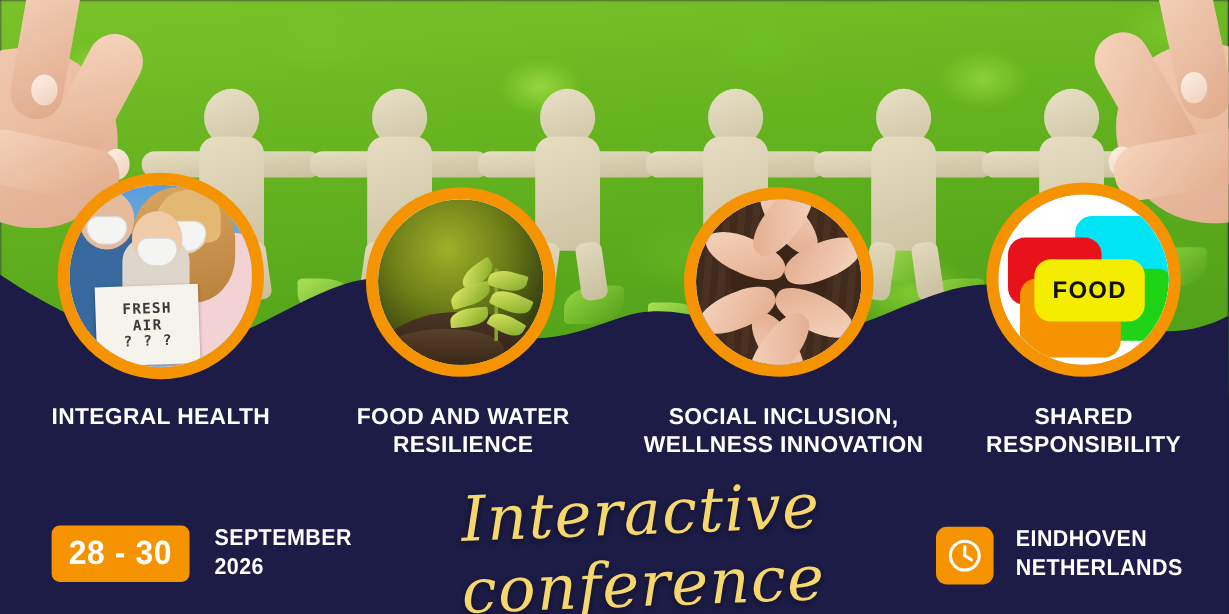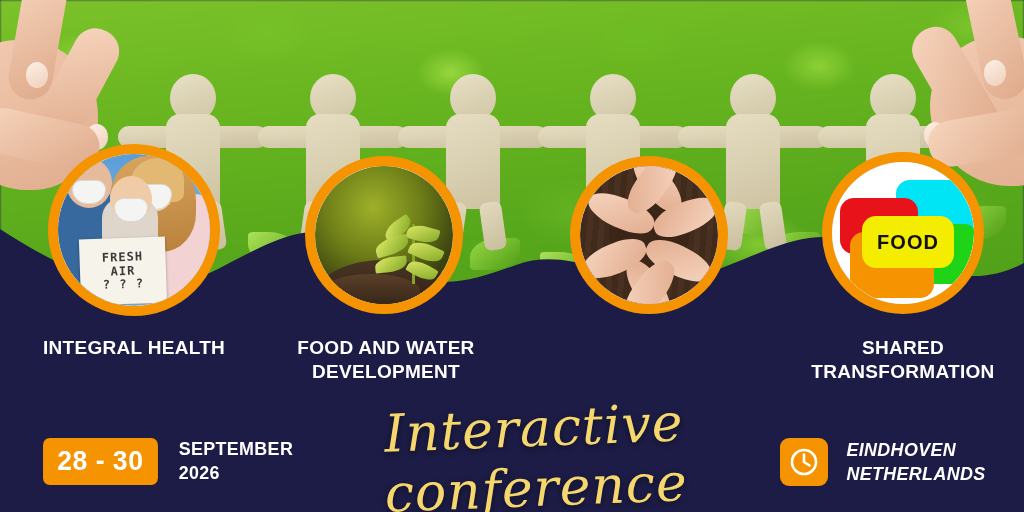--- a/index.html
+++ b/index.html
@@ -164,21 +164,21 @@
   }
 
   .script {
     position:absolute; left:300px; top:398px; width:470px; text-align:center;
     color:#f5d76e; font-family:"DejaVu Serif", serif; font-style:italic;
     font-size:52px; letter-spacing:1px; z-index:45;
     text-shadow:0 2px 6px rgba(0,0,0,.45);
     transform:rotate(-2.2deg);
   }
 
-  .loc-block { position:absolute; right:34px; top:438px; display:flex; align-items:flex-start; gap:14px; z-index:45;font-style:italic; }
+  .loc-block { position:absolute; right:34px; top:438px; display:flex; align-items:flex-end; gap:14px; z-index:45; }
   .clock-box {
     width:48px; height:48px; border-radius:9px; background:#f59300;
     display:flex; align-items:center; justify-content:center;
   }
   .loc-txt {
     color:#fff; font-size:19px; font-weight:700; line-height:1.28;
     font-family:"Liberation Sans Narrow","Liberation Sans", sans-serif;
     letter-spacing:.4px; transform:scaleX(.94);
   }
 </style>
@@ -330,23 +330,25 @@
       <div class="sq" style="left:74px;top:62px;width:72px;height:60px;background:#1fd416;"></div>
       <div class="sq" style="left:18px;top:70px;width:84px;height:66px;background:#f59300;"></div>
       <div class="sq" style="left:30px;top:54px;width:92px;height:52px;background:#f5ed00;display:flex;align-items:center;justify-content:center;">
         <span style="font-size:20px;font-weight:700;color:#111;letter-spacing:1px;">FOOD</span>
       </div>
     </div>
   </div>
 
   <div class="cat" style="left:14px;top:336px;width:240px;">INTEGRAL HEALTH</div>
   <div class="cat" style="left:262px;top:336px;width:248px;white-space:pre-line;">FOOD AND WATER
-DEVELOPMENT</div>
+RESILIENCE</div>
+  <div class="cat" style="left:524px;top:336px;width:258px;white-space:pre-line;">SOCIAL INCLUSION,
+WELLNESS INNOVATION</div>
   <div class="cat" style="left:790px;top:336px;width:226px;white-space:pre-line;">SHARED
-TRANSFORMATION</div>
+RESPONSIBILITY</div>
 
   <div class="date-block">
     <div class="date-pill">28 - 30</div>
     <div class="date-txt">
       <div>SEPTEMBER</div>
       <div>2026</div>
     </div>
   </div>
 
   <div class="script">Interactive conference</div>

